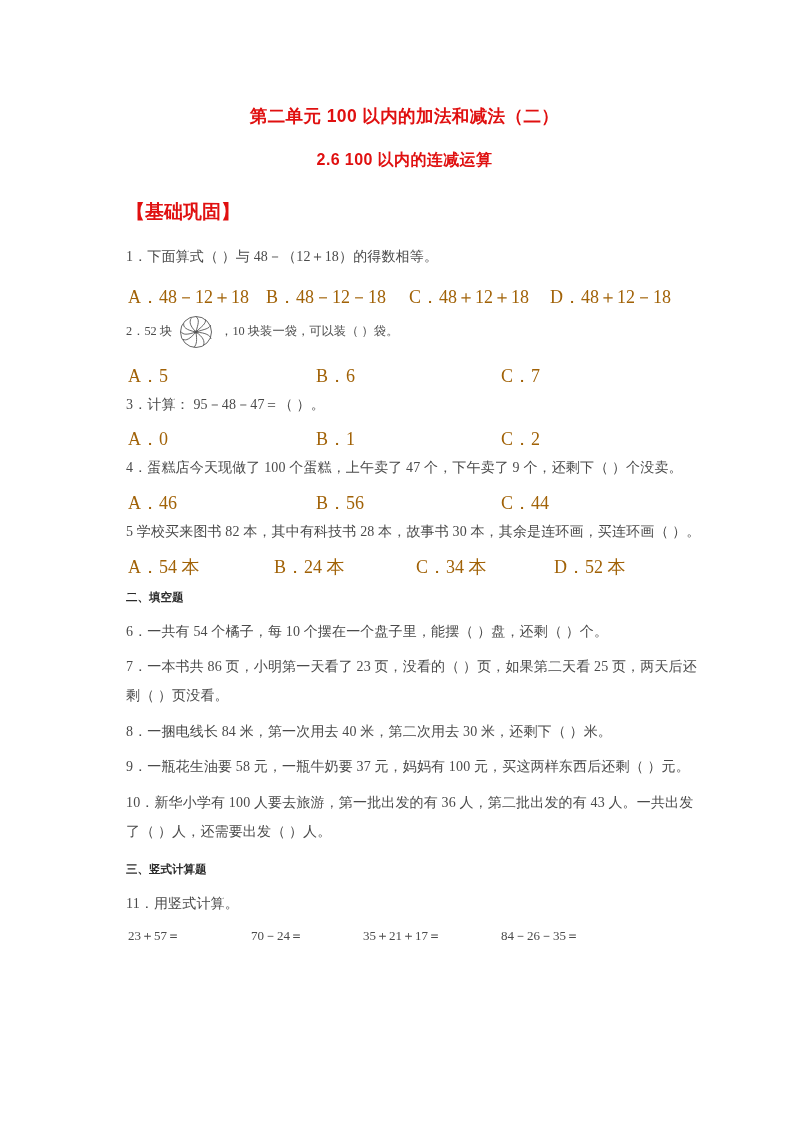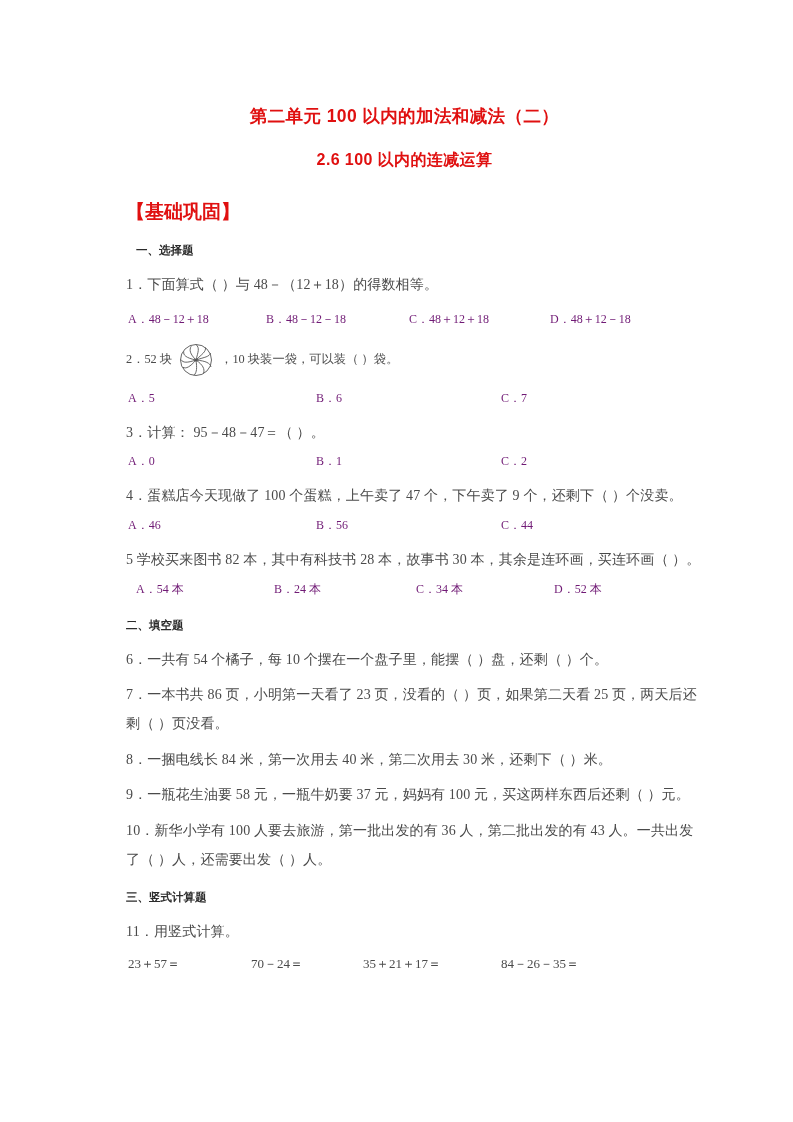--- a/index.html
+++ b/index.html
@@ -65,24 +65,24 @@
   .sec-head.indent1 { padding-left: 10px; }
   .q {
     font-size: 14px;
     line-height: 2.05;
     margin-bottom: 7px;
     color: #4a4a4a;
     letter-spacing: 0.15px;
   }
   .q.tight { margin-bottom: 2px; }
   .opts {
-    font-size: 12px;
+    font-size: 18px;
     line-height: 2.0;
     margin-bottom: 8px;
-    color: #701a75;
+    color: #a16207;
     position: relative;
     height: 25px;
   }
   .opt {
     position: absolute;
     top: 0;
     white-space: nowrap;
   }
   .eqrow {
     font-size: 13px;
@@ -116,21 +116,20 @@
 
   <div class="title-block">
     <div class="title-main">第二单元 100 以内的加法和减法（二）</div>
     <div class="title-sub">2.6  100 以内的连减运算</div>
   </div>
 
   <div class="content">
 
     <div class="bracket-head">【基础巩固】</div>
 
-    <div class="sec-head indent1">一、选择题</div>
 
     <div class="q">1．下面算式（        ）与 48－（12＋18）的得数相等。</div>
     <div class="opts">
       <span class="opt" style="left:2px;">A．48－12＋18</span>
       <span class="opt" style="left:140px;">B．48－12－18</span>
       <span class="opt" style="left:283px;">C．48＋12＋18</span>
       <span class="opt" style="left:424px;">D．48＋12－18</span>
     </div>
 
     <div class="q2line">
@@ -170,21 +169,21 @@
 
     <div class="q tight">4．蛋糕店今天现做了 100 个蛋糕，上午卖了 47 个，下午卖了 9 个，还剩下（        ）个没卖。</div>
     <div class="opts">
       <span class="opt" style="left:2px;">A．46</span>
       <span class="opt" style="left:190px;">B．56</span>
       <span class="opt" style="left:375px;">C．44</span>
     </div>
 
     <div class="q tight">5 学校买来图书 82 本，其中有科技书 28 本，故事书 30 本，其余是连环画，买连环画（        ）。</div>
     <div class="opts">
-      <span class="opt" style="left:2px;margin-left:8px;">A．54 本</span>
+      <span class="opt" style="left:2px;">A．54 本</span>
       <span class="opt" style="left:148px;">B．24 本</span>
       <span class="opt" style="left:290px;">C．34 本</span>
       <span class="opt" style="left:428px;">D．52 本</span>
     </div>
 
     <div class="sec-head">二、填空题</div>
 
     <div class="q">6．一共有 54 个橘子，每 10 个摆在一个盘子里，能摆（        ）盘，还剩（        ）个。</div>
     <div class="q">7．一本书共 86 页，小明第一天看了 23 页，没看的（        ）页，如果第二天看 25 页，两天后还剩（        ）页没看。</div>
     <div class="q">8．一捆电线长 84 米，第一次用去 40 米，第二次用去 30 米，还剩下（      ）米。</div>

